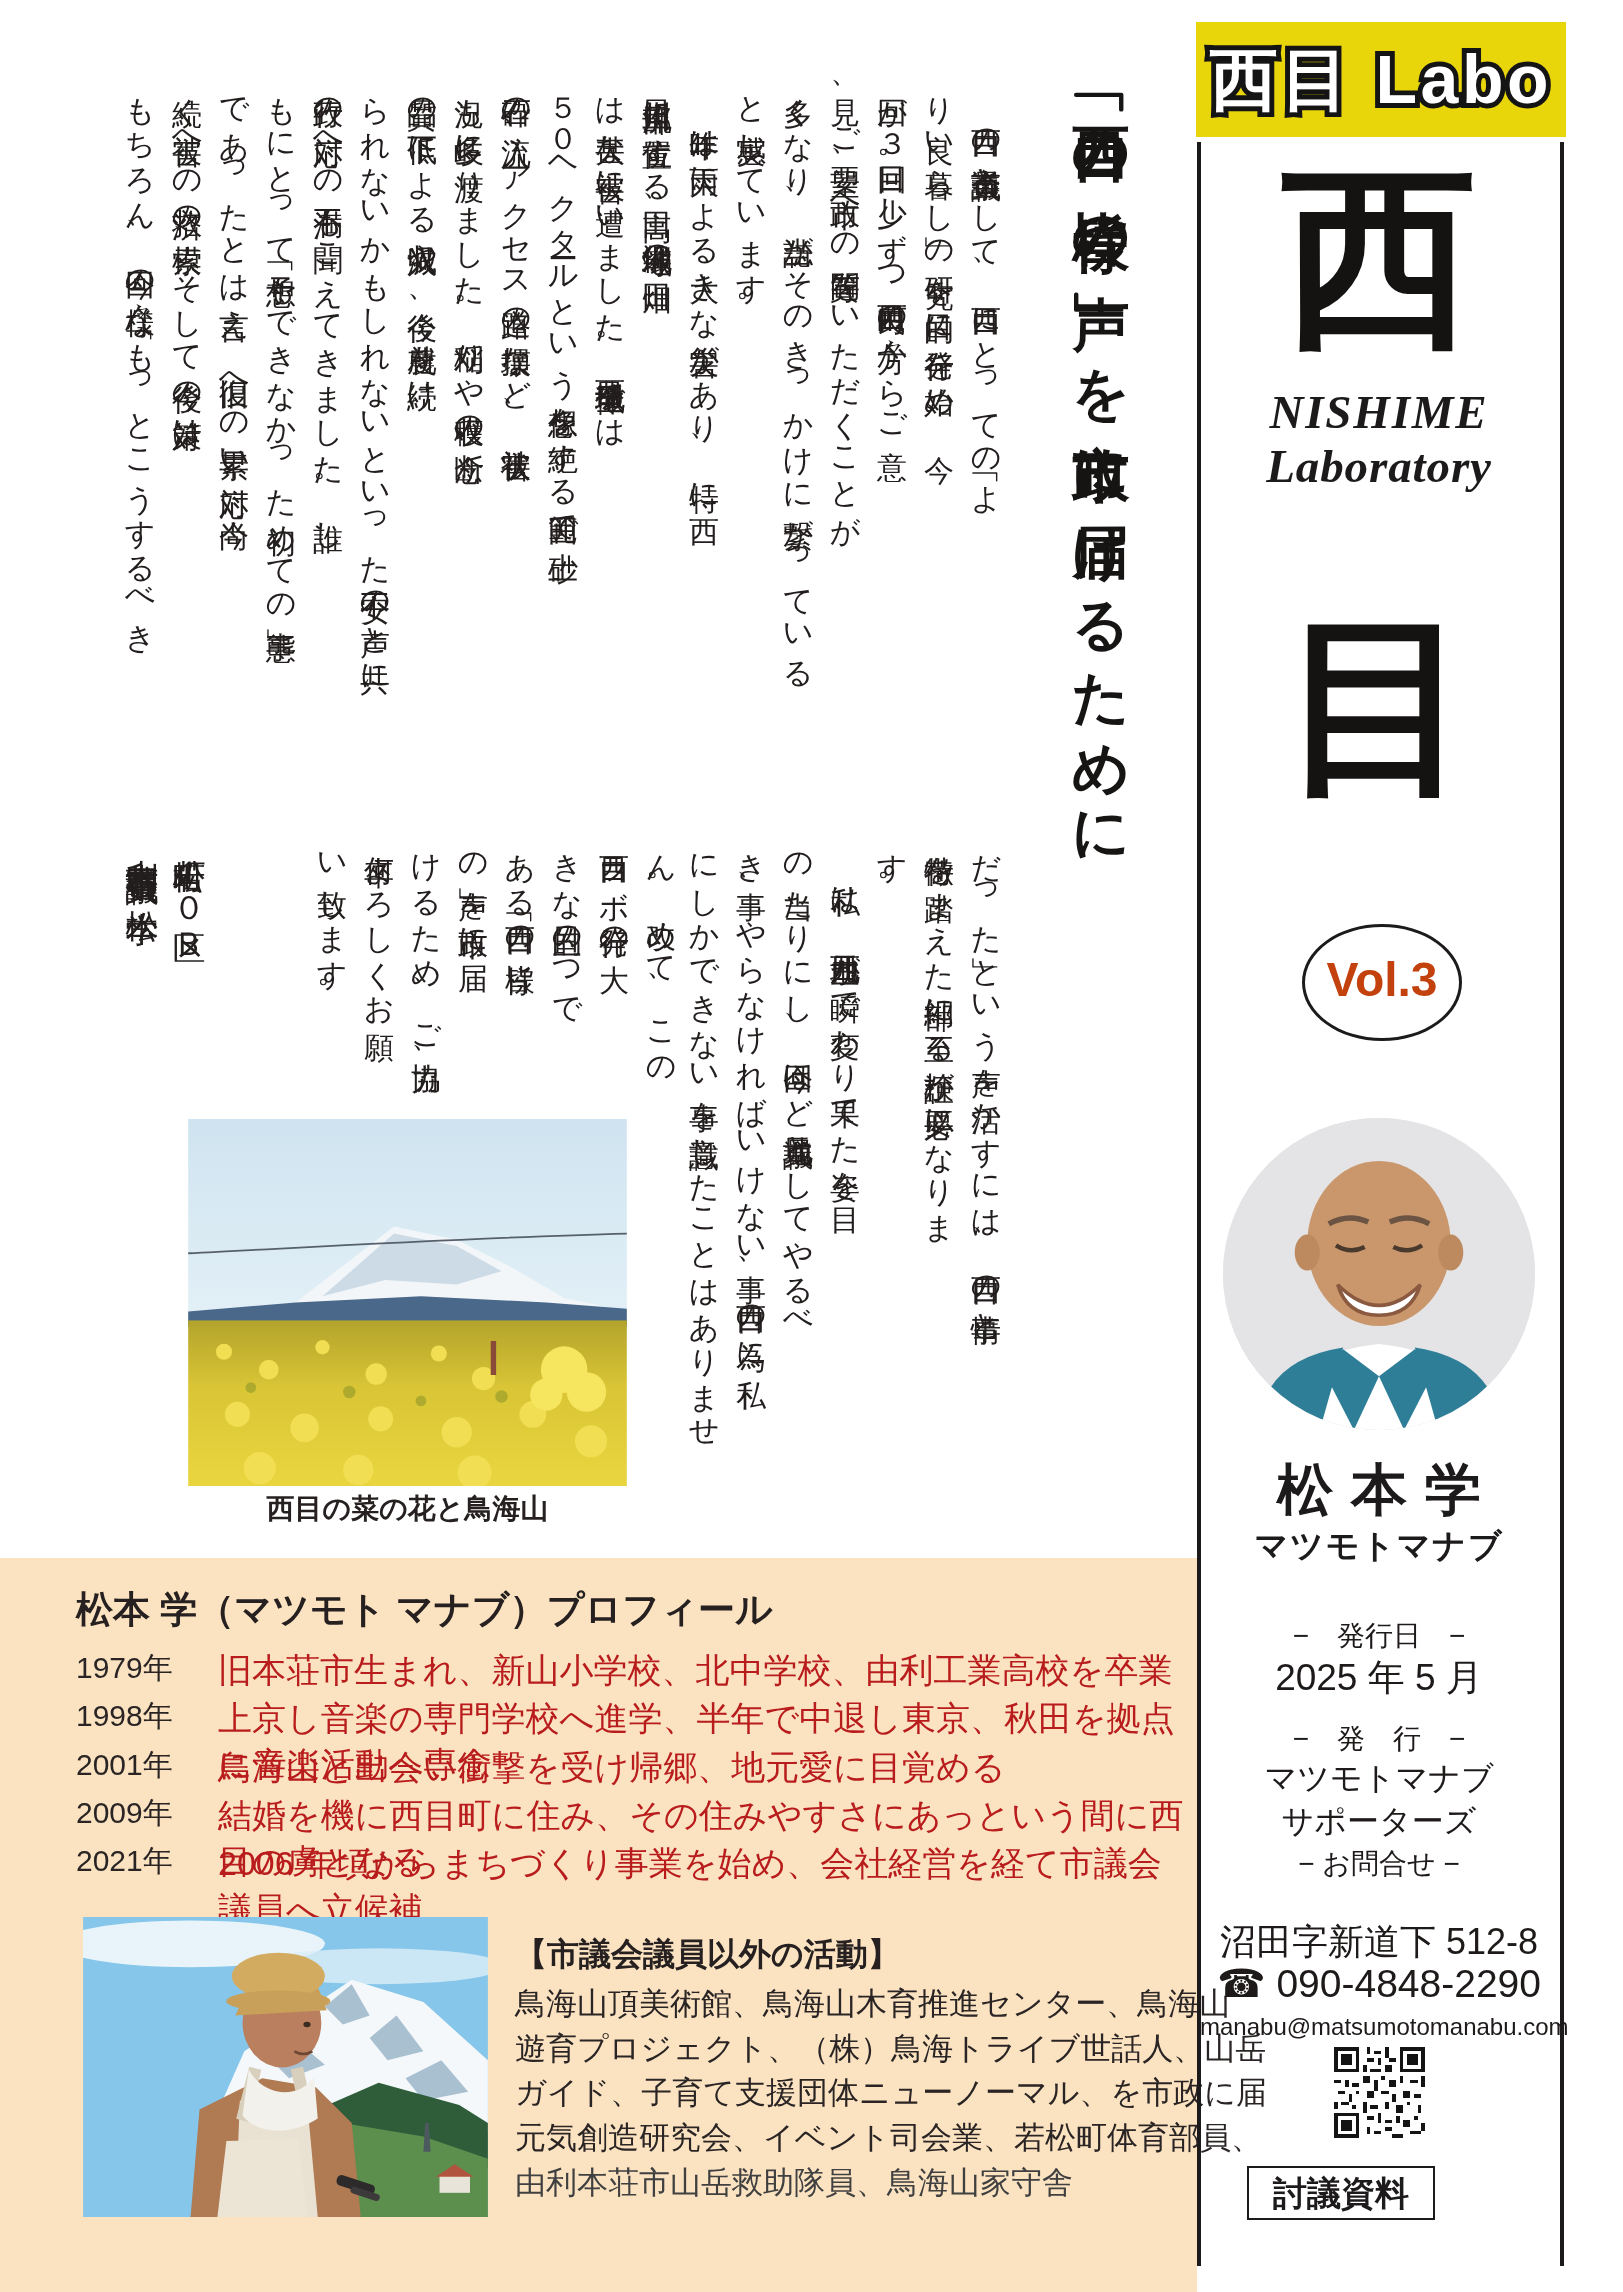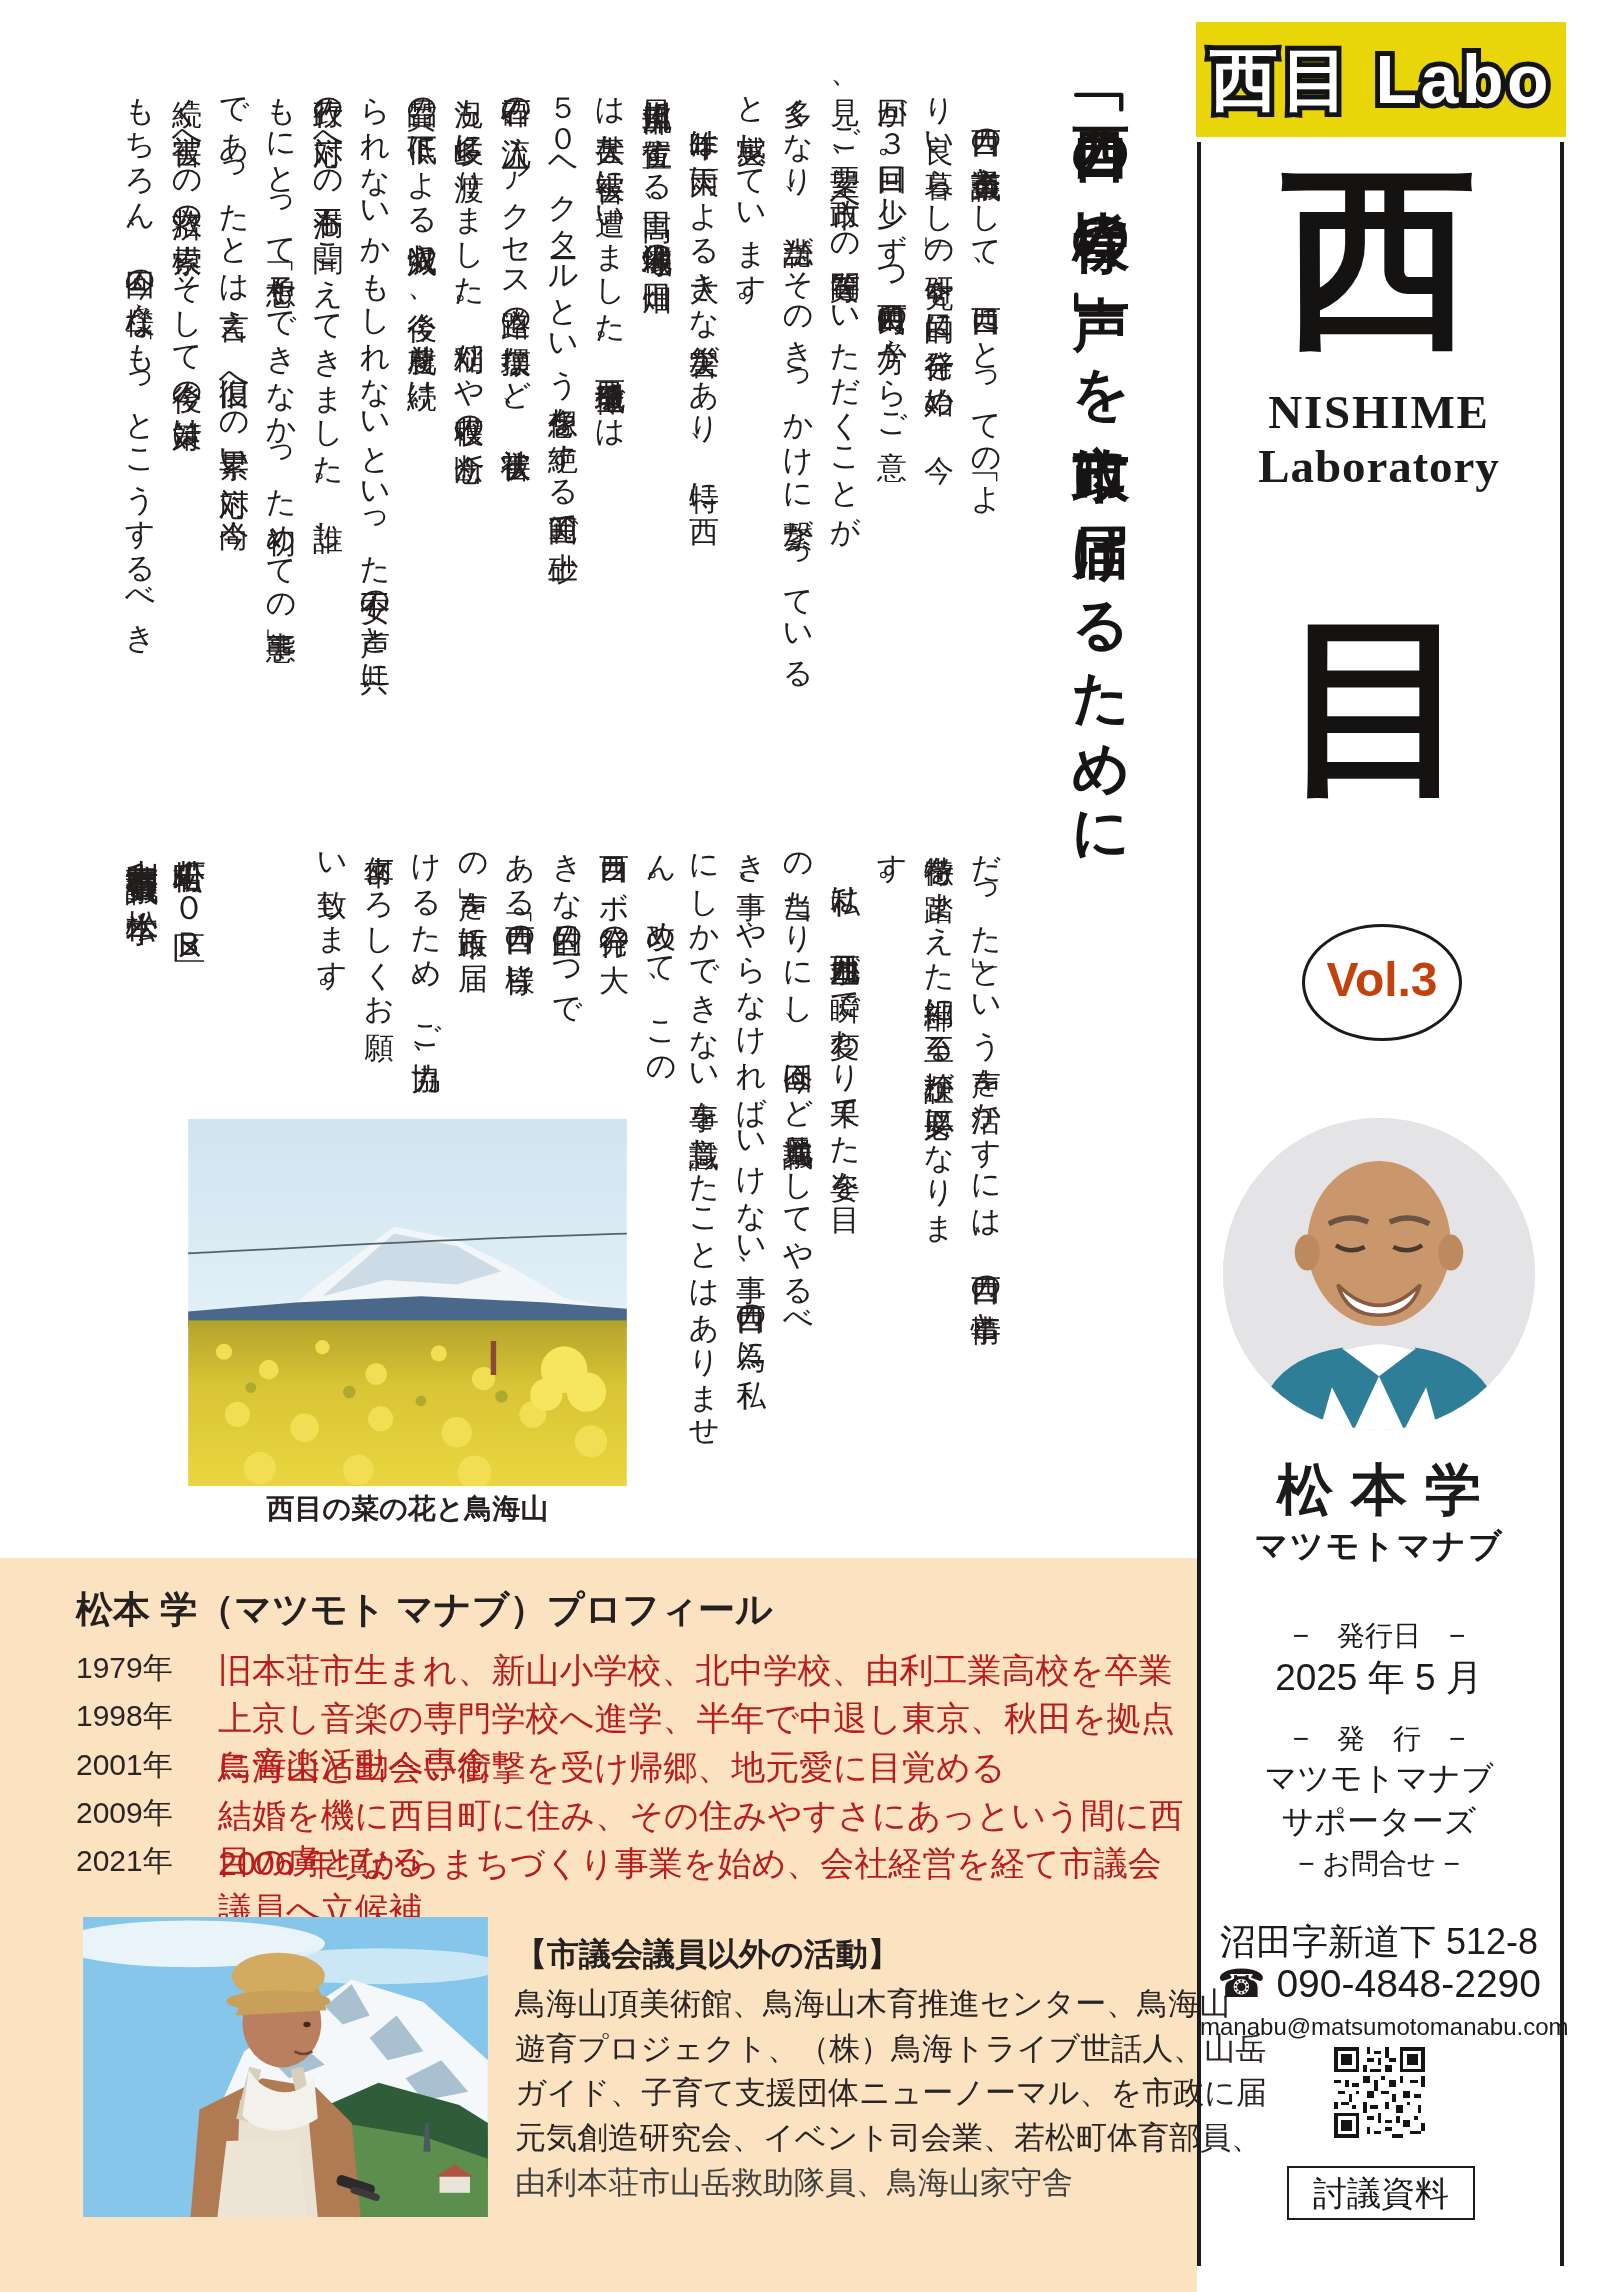--- a/index.html
+++ b/index.html
@@ -18,21 +18,21 @@
      font-size:33px;line-height:47px;letter-spacing:1.8px;color:#221e1d;}
   .center{text-align:center;}
   .sideblock{left:1200px;width:358px;text-align:center;}
   .banner-wrap{position:absolute;left:1196px;top:22.4px;width:370px;height:115px;background:#e8d50a;}
   .banner-txt{position:absolute;left:0;top:0;width:100%;height:115px;line-height:115px;
      text-align:center;font-weight:bold;font-size:68px;letter-spacing:3.6px;}
   .banner-back{color:#141414;-webkit-text-stroke:9.9px #141414;}
   .banner-front{color:#ffffff;}
   .vline{position:absolute;top:142px;width:3.6px;height:2124px;background:#1c1a1a;}
   .brush{font-family:"DejaVu Serif","Liberation Serif",serif;font-weight:bold;color:#151312;}
-  .serif-en{font-family:"Liberation Serif","DejaVu Serif",serif;font-weight:bold;color:#1c1a1a;}
+  .serif-en{font-family:"Liberation Serif","DejaVu Serif",serif;font-weight:bold;color:#1c1a1a;font-style:italic;}
   .cream{position:absolute;left:0;top:1558px;width:1197px;height:734px;background:#fbe3c2;}
   .tl-year{position:absolute;left:76px;width:116px;font-size:30px;color:#2a2524;}
   .tl-text{position:absolute;left:204px;width:967px;font-size:34px;color:#b91c1c;margin-left:14px;}
   .ellipse{border:3.6px solid #1c1a1a;border-radius:50%;}
   .docbox{border:2.7px solid #1c1a1a;text-align:center;}
 </style>
 </head>
 <body>
 
 <div class="page">
@@ -306,18 +306,18 @@
         <rect x="9" y="22" width="1" height="2"></rect>
           <rect x="11" y="23" width="2" height="1"></rect>
           <rect x="14" y="22" width="2" height="1"></rect>
         <rect x="16" y="24" width="3" height="1"></rect>
           <rect x="21" y="23" width="3" height="1"></rect>
           <rect x="24" y="21" width="1" height="2"></rect>
       </g>
     </svg>
   </div>
 
-  <div class="abs docbox" style="left:1287px;top:2166px;width:184px;height:50px;">
+  <div class="abs docbox" style="left:1247px;top:2166px;width:184px;height:50px;font-weight:bold;">
     <div style="line-height:50px;font-size:34px;color:#1c1a1a;">討議資料</div>
   </div>
 
 </div>
 
 
 </body></html>

